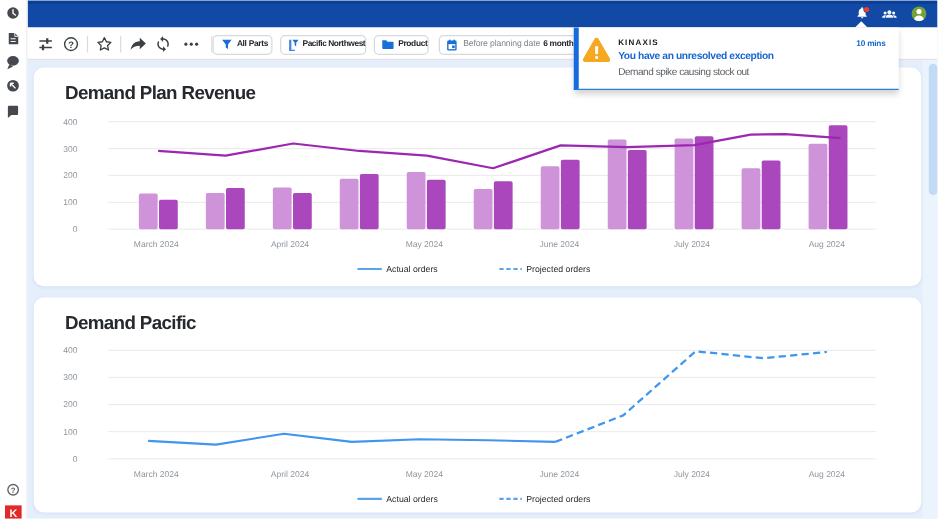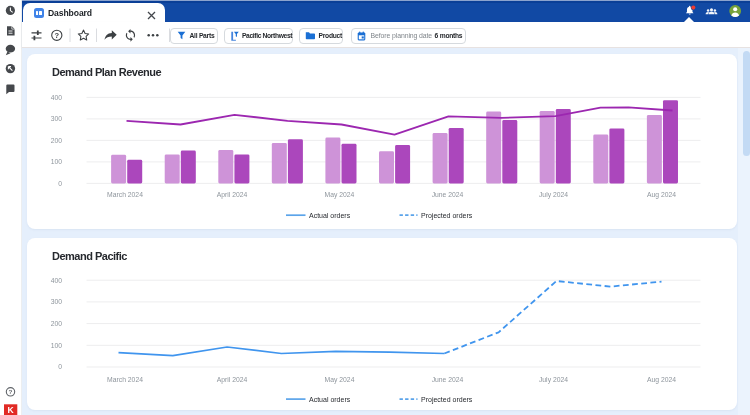--- a/index.html
+++ b/index.html
@@ -13,42 +13,32 @@
 
 #sidebar{left:0;top:0;width:22px;height:415px;background:#fff;border-right:1px solid #eceef0}
 
 #toolbar{left:22px;top:22px;width:728px;height:26px;background:#fff;border-bottom:1px solid #e7e2e1;box-shadow:0 1px 2px rgba(60,64,67,.07)}
 .chip{position:absolute;top:28px;height:15.5px;background:#fff;border:1px solid #d6dade;border-radius:4px;display:flex;align-items:center;font-size:6.7px;color:#24272b;font-weight:bold;letter-spacing:-0.25px;white-space:nowrap}
 .chip svg{flex:none;display:block}
 .chip .gray{font-weight:normal;color:#80868b;font-size:6.9px;letter-spacing:-0.1px}
 
 #main{left:22px;top:48px;width:728px;height:367px;background:#e5effc}
 .card{position:absolute;left:26.5px;width:710.5px;background:#fff;border-radius:8px;box-shadow:0 1px 2px rgba(120,140,170,.10)}
-.ctitle{position:absolute;left:52px;font-size:11px;font-weight:bold;color:#26292e;letter-spacing:-0.5px}
+.ctitle{position:absolute;left:52px;font-size:15px;font-weight:bold;color:#26292e;letter-spacing:-0.5px}
 #thumb{left:743px;top:51px;width:7px;height:105px;background:#c3daf4;border-radius:3.5px}
 
 #notif{left:458.5px;top:22px;width:260.5px;height:49.5px;background:#fff;border-left:4px solid #176ade;border-bottom:1px solid #2e7de2;box-shadow:0 3px 5px rgba(0,0,0,.18);z-index:30}
 #caret{left:684px;top:16.8px;width:0;height:0;border-left:5.5px solid transparent;border-right:5.5px solid transparent;border-bottom:5.5px solid #fff;z-index:31}
 .ntext{position:absolute;white-space:nowrap}
 </style></head>
 <body>
 <div id="stage">
   <div class="abs" id="topbar"></div>
   <div class="abs" id="sidebar"></div>
 
-  <div class="abs" id="tab">
-    <div class="abs" id="tabicon">
-      <i style="left:2.3px;top:3px;width:2.4px;height:4.6px"></i>
-      <i style="left:5.7px;top:3px;width:2.8px;height:4.6px"></i>
-    </div>
-    <div class="abs" id="tablabel">Dashboard</div>
-    <svg class="abs" style="left:119px;top:3px" width="19" height="19" viewBox="0 0 19 19">
-      <path d="M6 6 L13 13 M13 6 L6 13" stroke="#43474c" stroke-width="1.3" fill="none"></path>
-    </svg>
-  </div>
 
   <svg class="abs" style="left:676px;top:0" width="74" height="22" viewBox="0 0 74 22">
 
     <path transform="translate(8.2,4.6) scale(0.46)" fill="#fff" d="M12 22c1.1 0 2-.9 2-2h-4c0 1.1.9 2 2 2zm6-6v-5c0-3.07-1.63-5.64-4.5-6.32V4c0-.83-.67-1.5-1.5-1.5s-1.5.67-1.5 1.5v.68C7.64 5.36 6 7.92 6 11v5l-2 2v1h16v-1l-2-2z"></path>
     <circle cx="17.3" cy="7.6" r="2.55" fill="#1149a4"></circle>
     <circle cx="17.3" cy="7.6" r="2.05" fill="#ef3b30"></circle>
 
     <g fill="#fff" opacity="0.95">
       <circle cx="35.5" cy="9.8" r="1.55"></circle>
       <circle cx="32.1" cy="10.4" r="1.25"></circle>
@@ -227,13 +217,24 @@
       <path d="M11.8 26.1 v3 h3" stroke-width="0.8" stroke="#fff" opacity="0.85"></path>
       <path d="M8.4 66.6 h2.6 M8.4 66.6 v2.6 M8.4 66.6 L12.4 70.7" stroke-width="1.1"></path>
     </g>
     <circle cx="10.5" cy="391.8" r="4.2" stroke="#5f6368" stroke-width="1.1" fill="none"></circle>
     <text x="10.5" y="394.2" font-size="6.2" font-weight="bold" fill="#5f6368" text-anchor="middle" font-family="Liberation Sans">?</text>
     <rect x="4" y="404.3" width="13.3" height="13" fill="#e12a25"></rect>
     <text x="10.7" y="413.3" font-size="8.6" font-weight="bold" fill="#fff" text-anchor="middle" font-family="Liberation Sans">K</text>
   </svg>
 
   <div class="abs" id="caret"></div>
+  <div class="abs" id="notif">
+    <svg class="abs" style="left:1.6px;top:7px" width="28" height="24" viewBox="0 0 28 24">
+      <path d="M11.6 2.2 a1.9 1.9 0 0 1 3.3 0 l9 15.6 a1.9 1.9 0 0 1 -1.65 2.85 h-18 a1.9 1.9 0 0 1 -1.65 -2.85 z" fill="#f6a820"></path>
+      <rect x="12.1" y="7.8" width="2.4" height="6.6" rx="1" fill="#fff"></rect>
+      <rect x="12.1" y="15.8" width="2.4" height="2.4" rx="1" fill="#fff"></rect>
+    </svg>
+    <div class="ntext" style="left:32px;top:8.5px;font-size:6.4px;font-weight:bold;letter-spacing:0.95px;color:#17191d">KINAXIS</div>
+    <div class="ntext" style="left:32px;top:18.2px;font-size:8.2px;font-weight:bold;letter-spacing:-0.3px;color:#1766d1">You have an unresolved exception</div>
+    <div class="ntext" style="left:32px;top:31px;font-size:8px;letter-spacing:-0.35px;color:#5a5f64">Demand spike causing stock out</div>
+    <div class="ntext" style="right:10.5px;top:9.5px;font-size:6.6px;font-weight:bold;letter-spacing:-0.15px;color:#1766d1">10 mins</div>
+  </div>
 </div>
 
 </body></html>

